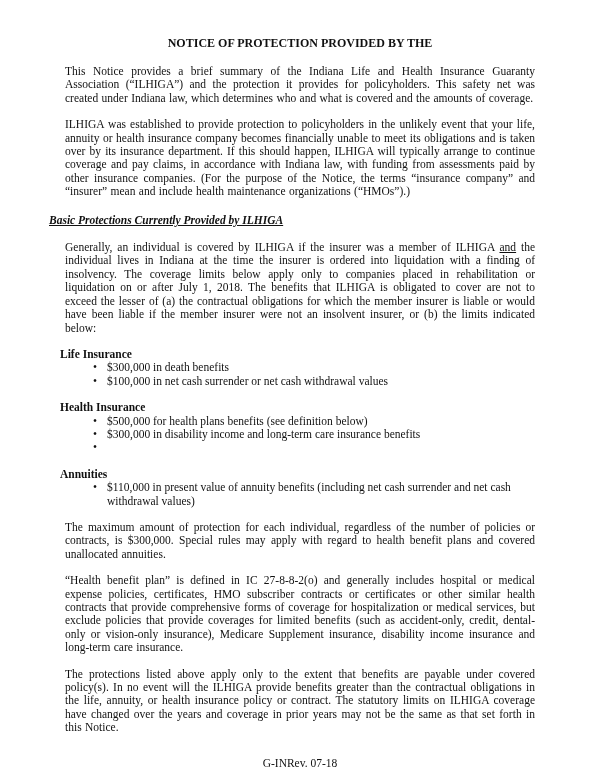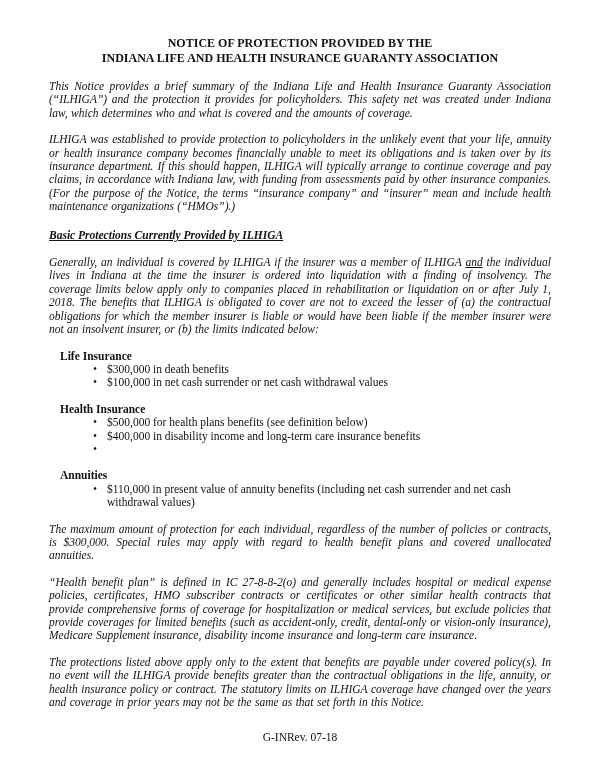--- a/index.html
+++ b/index.html
@@ -22,23 +22,22 @@
   }
   .title {
     text-align: center;
     font-weight: bold;
     font-size: 12px;
     line-height: 15px;
     margin-bottom: 14px;
   }
   p.body-para {
     text-align: justify;
-    margin: 13px 0;
+    margin: 13px 16px;
     word-spacing: 0.5px;
-    font-style: italic;
   }
   .section-heading {
     font-weight: bold;
     text-decoration: underline;
     margin: 15px 0 14px 0;
     font-style: italic;
   }
   .benefit-heading {
     font-weight: bold;
     margin: 13px 0 0 11px;
@@ -68,21 +67,20 @@
     margin-top: 22px;
   }
 </style>
 </head>
 <body>
 
 <div class="page">
 
   <div class="title">
     <div>NOTICE OF PROTECTION PROVIDED BY THE</div>
-    <div>INDIANA LIFE AND HEALTH INSURANCE GUARANTY ASSOCIATION</div>
   </div>
 
   <p class="body-para">This Notice provides a brief summary of the Indiana Life and Health Insurance Guaranty Association (“ILHIGA”) and the protection it provides for policyholders. This safety net was created under Indiana law, which determines who and what is covered and the amounts of coverage.</p>
 
   <p class="body-para">ILHIGA was established to provide protection to policyholders in the unlikely event that your life, annuity or health insurance company becomes financially unable to meet its obligations and is taken over by its insurance department. If this should happen, ILHIGA will typically arrange to continue coverage and pay claims, in accordance with Indiana law, with funding from assessments paid by other insurance companies. (For the purpose of the Notice, the terms “insurance company” and “insurer” mean and include health maintenance organizations (“HMOs”).)</p>
 
   <div class="section-heading">Basic Protections Currently Provided by ILHIGA</div>
 
   <p class="body-para"><span>Generally, an individual is covered by ILHIGA if the insurer was a member of ILHIGA </span><span class="underlined">and</span><span> the individual lives in Indiana at the time the insurer is ordered into liquidation with a finding of insolvency. The coverage limits below apply only to companies placed in rehabilitation or liquidation on or after July 1, 2018. The benefits that ILHIGA is obligated to cover are not to exceed the lesser of (a) the contractual obligations for which the member insurer is liable or would have been liable if the member insurer were not an insolvent insurer, or (b) the limits indicated below:</span></p>
 
@@ -99,21 +97,21 @@
   </div>
 
   <div class="benefit-heading">Health Insurance</div>
   <div class="bullet-list">
     <div class="bullet">
       <span class="dot">•</span>
       <span class="btext">$500,000 for health plans benefits (see definition below)</span>
     </div>
     <div class="bullet">
       <span class="dot">•</span>
-      <span class="btext">$400,000 in disability income and long-term care insurance benefits</span>
+      <span class="btext">$300,000 in disability income and long-term care insurance benefits</span>
     </div>
     <div class="bullet">
       <span class="dot">•</span>
     </div>
   </div>
 
   <div class="benefit-heading">Annuities</div>
   <div class="bullet-list">
     <div class="bullet">
       <span class="dot">•</span>

